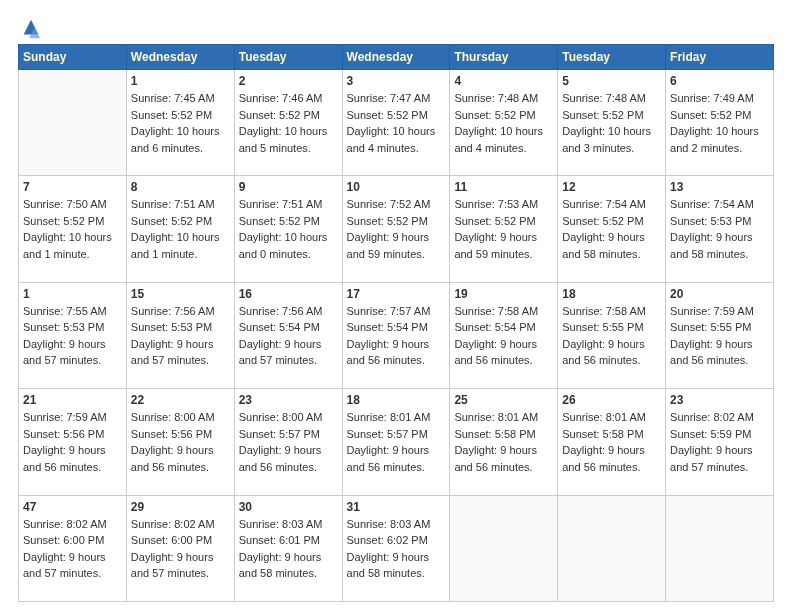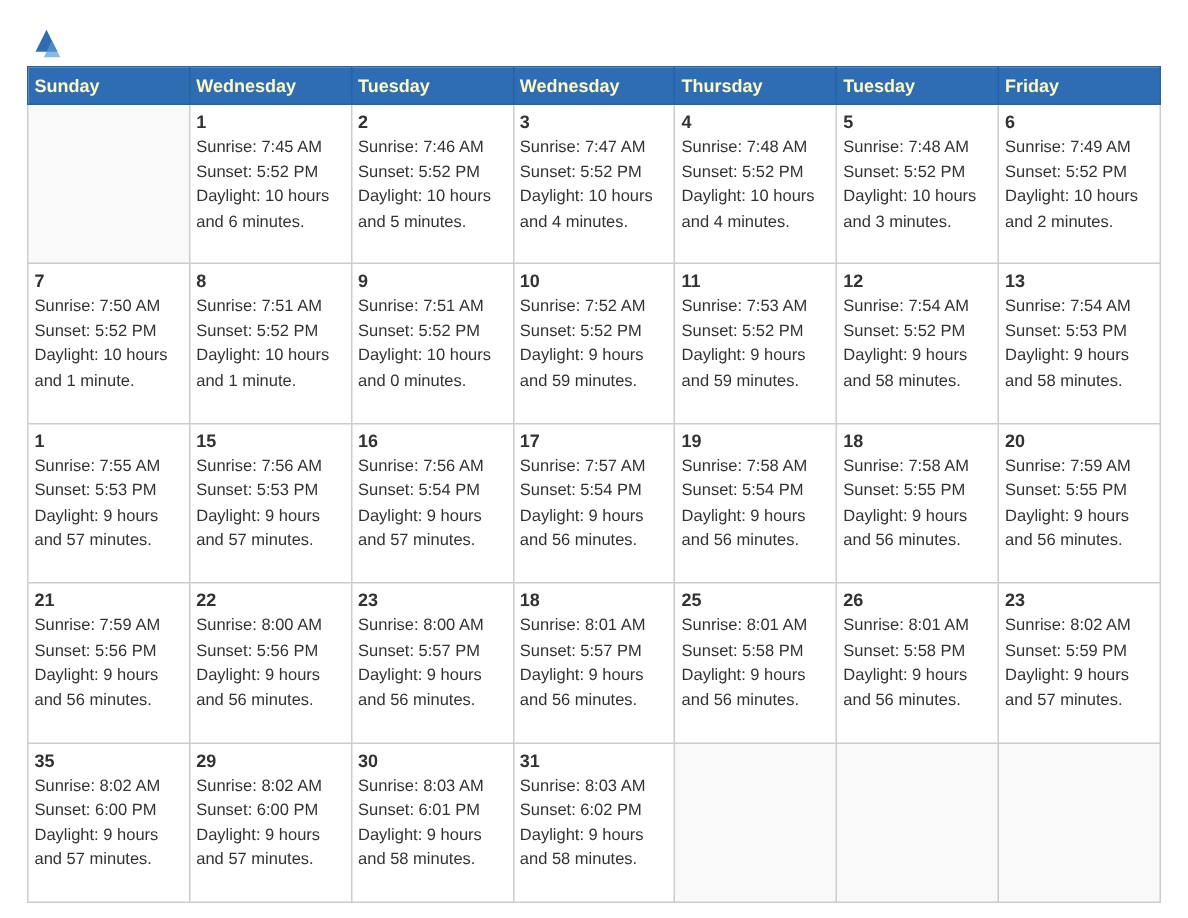--- a/index.html
+++ b/index.html
@@ -248,21 +248,21 @@
             <span class="day-num">26</span>
             <div class="cell-info">Sunrise: 8:01 AM<br>Sunset: 5:58 PM<br>Daylight: 9 hours<br>and 56 minutes.</div>
           </td>
           <td>
             <span class="day-num">23</span>
             <div class="cell-info">Sunrise: 8:02 AM<br>Sunset: 5:59 PM<br>Daylight: 9 hours<br>and 57 minutes.</div>
           </td>
         </tr>
         <tr class="last-row">
           <td>
-            <span class="day-num">35</span>
+            <span class="day-num">47</span>
             <div class="cell-info">Sunrise: 8:02 AM<br>Sunset: 6:00 PM<br>Daylight: 9 hours<br>and 57 minutes.</div>
           </td>
           <td>
             <span class="day-num">29</span>
             <div class="cell-info">Sunrise: 8:02 AM<br>Sunset: 6:00 PM<br>Daylight: 9 hours<br>and 57 minutes.</div>
           </td>
           <td>
             <span class="day-num">30</span>
             <div class="cell-info">Sunrise: 8:03 AM<br>Sunset: 6:01 PM<br>Daylight: 9 hours<br>and 58 minutes.</div>
           </td>

